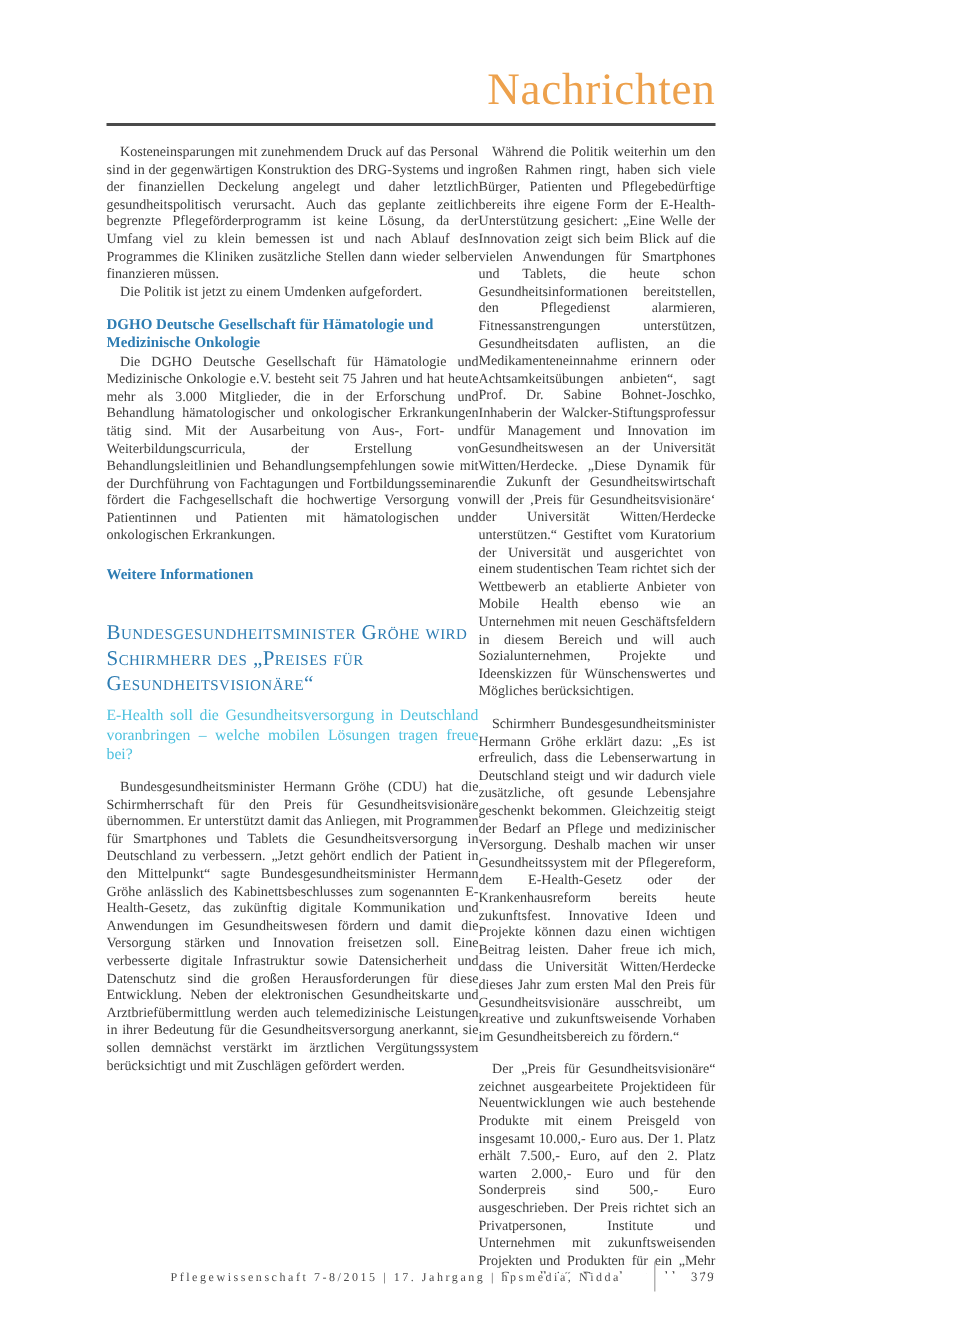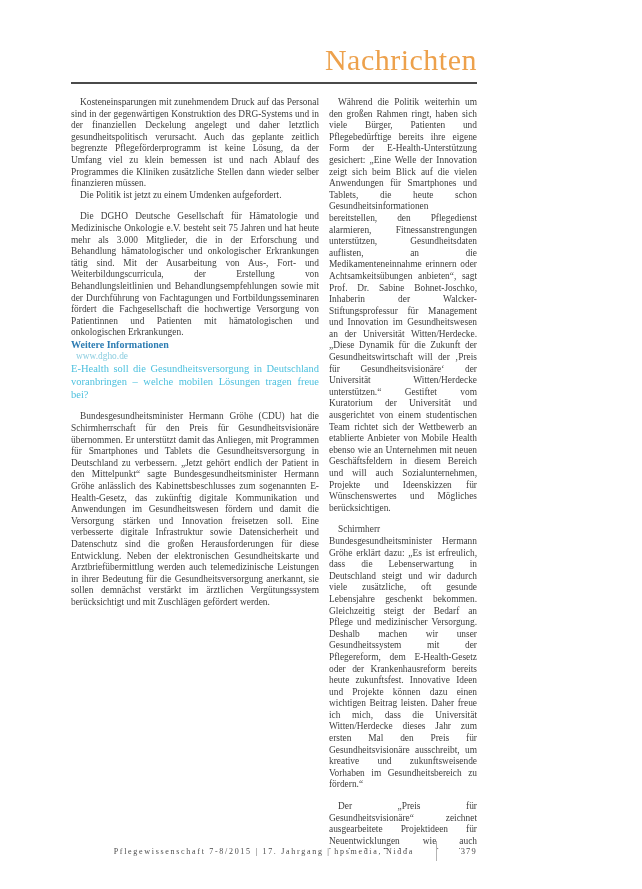--- a/index.html
+++ b/index.html
@@ -26,21 +26,20 @@
   }
   .header-rule {
     position: absolute;
     top: 82px; left: 71px; right: 31px;
     border-top: 2px solid #4a4a4a;
   }
   .columns {
     position: absolute;
     top: 97px; left: 71px; right: 31px; bottom: 40px;
     display: flex;
-    gap: 10px;
     overflow: hidden;
   }
   .col-left { flex: 0 0 248px; width: 248px; }
   .col-right { flex: 1; }
   p.body {
     margin: 0 0 10px 0;
     font-size: 9.4px;
     line-height: 11.6px;
     text-align: justify;
     text-indent: 9px;
@@ -49,21 +48,21 @@
     -webkit-hyphens: auto;
   }
   p.body.no-gap { margin-bottom: 0; }
   .section-heading {
     margin: 8px 0 2px 0;
     font-size: 10px;
     line-height: 11.6px;
     font-weight: bold;
     color: #2d7cb2;
   }
-  .more-info { margin-top: 0; }
+  .more-info { margin-top: 14px; }
   .more-info-label {
     font-size: 10px;
     line-height: 12px;
     font-weight: bold;
     color: #2d7cb2;
   }
   .more-info .sub { padding-left: 5px; }
   .link {
     display: block;
     color: #8accdf;
@@ -131,27 +130,28 @@
     <span class="page-title">Nachrichten</span>
   </div>
   <div class="header-rule"></div>
 
   <div class="columns">
 
     <div class="col-left">
       <p class="body no-gap">Kosteneinsparungen mit zunehmendem Druck auf das Personal sind in der gegenwärtigen Konstruktion des DRG-Systems und in der finanziellen Deckelung angelegt und daher letztlich gesundheitspolitisch verursacht. Auch das geplante zeitlich begrenzte Pflegeförderprogramm ist keine Lösung, da der Umfang viel zu klein bemessen ist und nach Ablauf des Programmes die Kliniken zusätzliche Stellen dann wieder selber finanzieren müssen.</p>
       <p class="body">Die Politik ist jetzt zu einem Umdenken aufgefordert.</p>
 
+      <h3 class="section-heading">DGHO Deutsche Gesellschaft für Hämatologie und Medizinische Onkologie</h3>
       <p class="body no-gap">Die DGHO Deutsche Gesellschaft für Hämatologie und Medizinische Onkologie e.V. besteht seit 75 Jahren und hat heute mehr als 3.000 Mitglieder, die in der Erforschung und Behandlung hämatologischer und onkologischer Erkrankungen tätig sind. Mit der Ausarbeitung von Aus-, Fort- und Weiterbildungscurricula, der Erstellung von Behandlungsleitlinien und Behandlungsempfehlungen sowie mit der Durchführung von Fachtagungen und Fortbildungsseminaren fördert die Fachgesellschaft die hochwertige Versorgung von Patientinnen und Patienten mit hämatologischen und onkologischen Erkrankungen.</p>
 
       <div class="more-info">
         <div class="more-info-label">Weitere Informationen</div>
-        <a class="link sub">www.dgho.de</a>
       </div>
 
+      <h2 class="smallcaps-heading">Bundesgesundheitsminister Gröhe wird Schirmherr des „Preises für Gesundheitsvisionäre“</h2>
       <div class="subheading">E-Health soll die Gesundheitsversorgung in Deutschland voranbringen – welche mobilen Lösungen tragen freue bei?</div>
       <p class="body">Bundesgesundheitsminister Hermann Gröhe (CDU) hat die Schirmherrschaft für den Preis für Gesundheitsvisionäre übernommen. Er unterstützt damit das Anliegen, mit Programmen für Smartphones und Tablets die Gesundheitsversorgung in Deutschland zu verbessern. „Jetzt gehört endlich der Patient in den Mittelpunkt“ sagte Bundesgesundheitsminister Hermann Gröhe anlässlich des Kabinettsbeschlusses zum sogenannten E-Health-Gesetz, das zukünftig digitale Kommunikation und Anwendungen im Gesundheitswesen fördern und damit die Versorgung stärken und Innovation freisetzen soll. Eine verbesserte digitale Infrastruktur sowie Datensicherheit und Datenschutz sind die großen Herausforderungen für diese Entwicklung. Neben der elektronischen Gesundheitskarte und Arztbriefübermittlung werden auch telemedizinische Leistungen in ihrer Bedeutung für die Gesundheitsversorgung anerkannt, sie sollen demnächst verstärkt im ärztlichen Vergütungssystem berücksichtigt und mit Zuschlägen gefördert werden.</p>
     </div>
 
     <div class="col-right">
       <p class="body">Während die Politik weiterhin um den großen Rahmen ringt, haben sich viele Bürger, Patienten und Pflegebedürftige bereits ihre eigene Form der E-Health-Unterstützung gesichert: „Eine Welle der Innovation zeigt sich beim Blick auf die vielen Anwendungen für Smartphones und Tablets, die heute schon Gesundheitsinformationen bereitstellen, den Pflegedienst alarmieren, Fitnessanstrengungen unterstützen, Gesundheitsdaten auflisten, an die Medikamenteneinnahme erinnern oder Achtsamkeitsübungen anbieten“, sagt Prof. Dr. Sabine Bohnet-Joschko, Inhaberin der Walcker-Stiftungsprofessur für Management und Innovation im Gesundheitswesen an der Universität Witten/Herdecke. „Diese Dynamik für die Zukunft der Gesundheitswirtschaft will der ‚Preis für Gesundheitsvisionäre‘ der Universität Witten/Herdecke unterstützen.“ Gestiftet vom Kuratorium der Universität und ausgerichtet von einem studentischen Team richtet sich der Wettbewerb an etablierte Anbieter von Mobile Health ebenso wie an Unternehmen mit neuen Geschäftsfeldern in diesem Bereich und will auch Sozialunternehmen, Projekte und Ideenskizzen für Wünschenswertes und Mögliches berücksichtigen.</p>
       <p class="body">Schirmherr Bundesgesundheitsminister Hermann Gröhe erklärt dazu: „Es ist erfreulich, dass die Lebenserwartung in Deutschland steigt und wir dadurch viele zusätzliche, oft gesunde Lebensjahre geschenkt bekommen. Gleichzeitig steigt der Bedarf an Pflege und medizinischer Versorgung. Deshalb machen wir unser Gesundheitssystem mit der Pflegereform, dem E-Health-Gesetz oder der Krankenhausreform bereits heute zukunftsfest. Innovative Ideen und Projekte können dazu einen wichtigen Beitrag leisten. Daher freue ich mich, dass die Universität Witten/Herdecke dieses Jahr zum ersten Mal den Preis für Gesundheitsvisionäre ausschreibt, um kreative und zukunftsweisende Vorhaben im Gesundheitsbereich zu fördern.“</p>
       <p class="body">Der „Preis für Gesundheitsvisionäre“ zeichnet ausgearbeitete Projektideen für Neuentwicklungen wie auch bestehende Produkte mit einem Preisgeld von insgesamt 10.000,- Euro aus. Der 1. Platz erhält 7.500,- Euro, auf den 2. Platz warten 2.000,- Euro und für den Sonderpreis sind 500,- Euro ausgeschrieben. Der Preis richtet sich an Privatpersonen, Institute und Unternehmen mit zukunftsweisenden Projekten und Produkten für ein „Mehr an Gesundheit“. Bewerbungsschluss ist am 15. September 2015. Bewerbungen können ab sofort mit Bewerbungsformular und Projektdarstellungen unter gesundheitsvisionaere@uni-wh.de eingereicht werden. Alle weiteren Informationen und das Bewerbungsformular befinden sich auf der Homepage www.gesundheitsvisionaere.de.</p>
 
       <div class="more-info">

